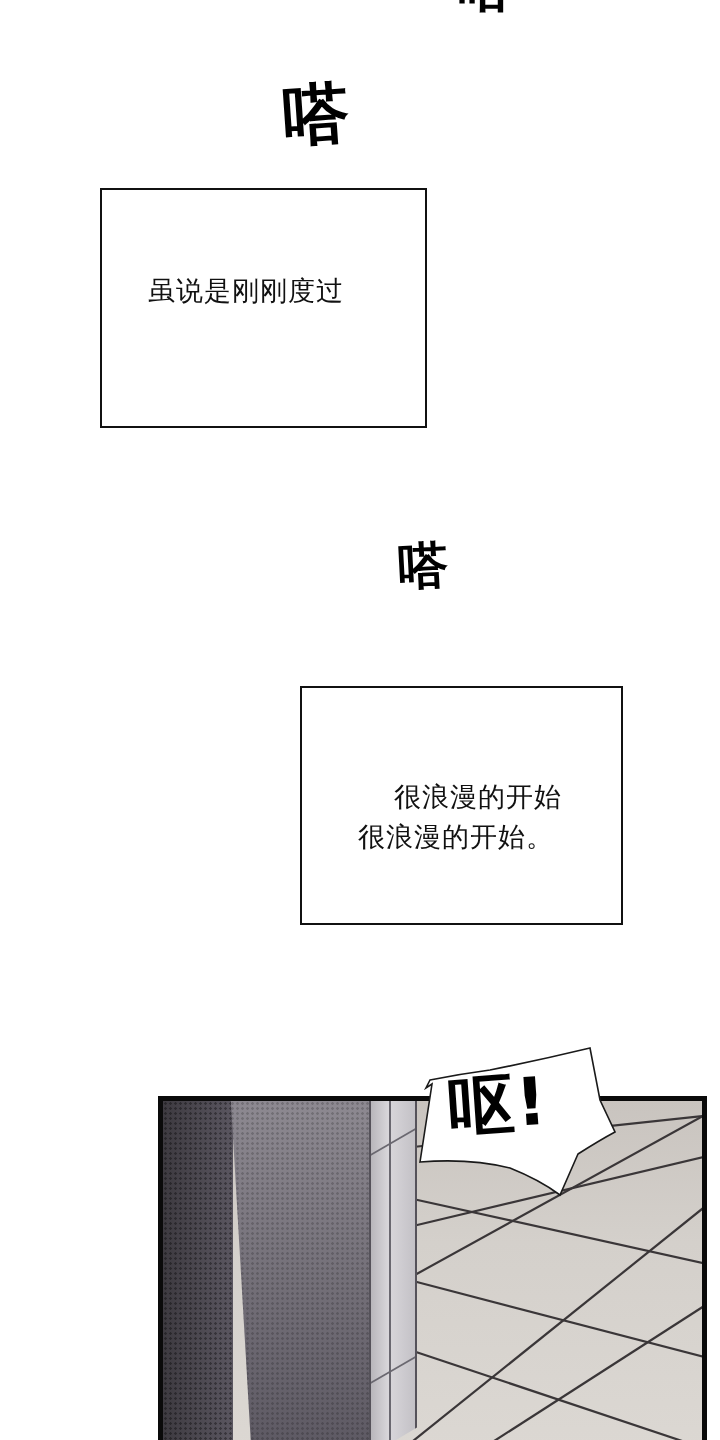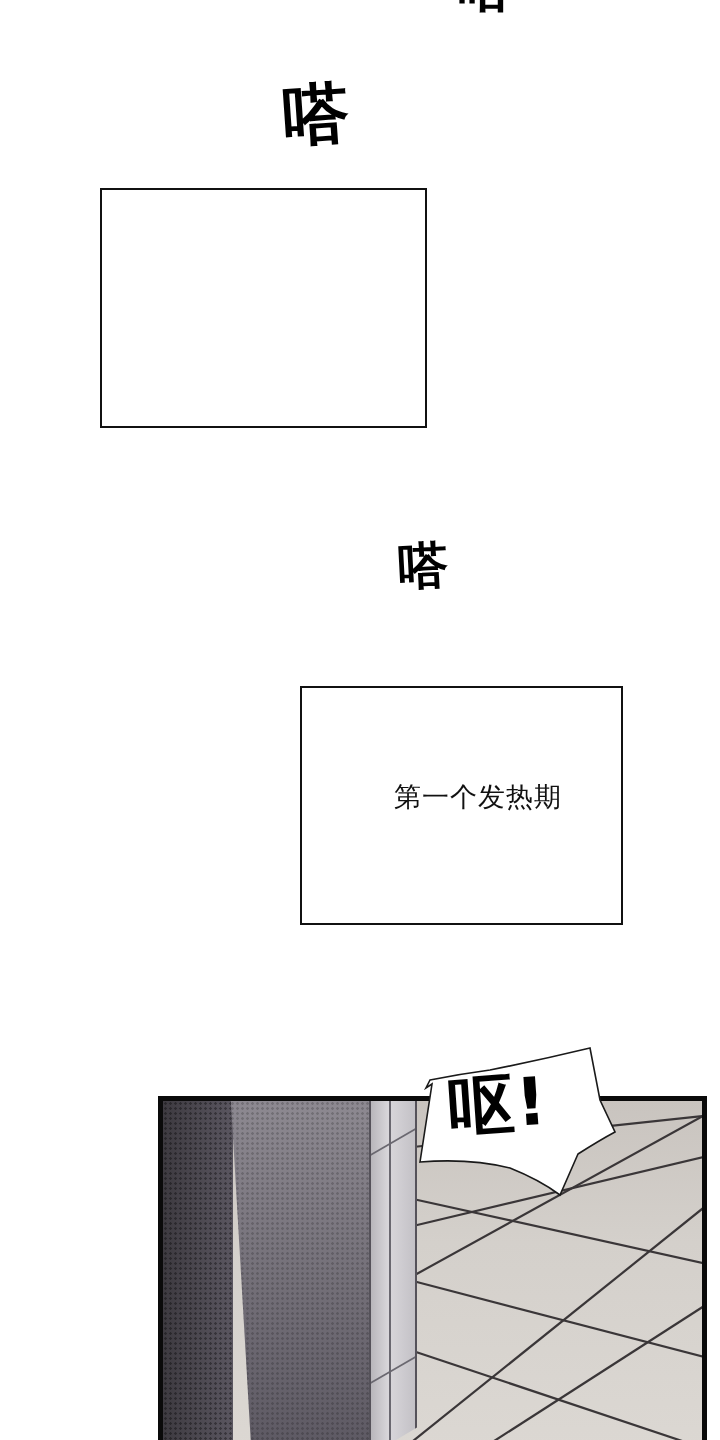--- a/index.html
+++ b/index.html
@@ -51,26 +51,28 @@
                      color: #000; transform: rotate(-4deg); white-space: nowrap;
                      font-family: "DejaVu Sans", sans-serif; letter-spacing: 2px; }
 </style>
 </head>
 <body>
 
 <div class="sfx sfx-top-partial">嗒</div>
 <div class="sfx sfx-1">嗒</div>
 
 <div class="caption-box caption-1">
+  <div class="caption-line l1">虽说是刚刚度过</div>
 </div>
 
 <div class="sfx sfx-2">嗒</div>
 
 <div class="caption-box caption-2">
-  <div class="caption-line l1">第一个发热期</div>
+  <div class="caption-line l1">很浪漫的开始</div>
+  <div class="caption-line l2">很浪漫的开始。</div>
 </div>
 
 <div class="panel">
   <div class="floor"></div>
   <svg class="grout" width="549" height="360" viewBox="0 0 549 360">
     <g stroke="#3a3638" stroke-width="2.2" fill="none">
       <line x1="250" y1="46" x2="549" y2="14"></line>
       <line x1="250" y1="125" x2="549" y2="54"></line>
       <line x1="250" y1="98" x2="549" y2="164"></line>
       <line x1="250" y1="180" x2="549" y2="258"></line>

